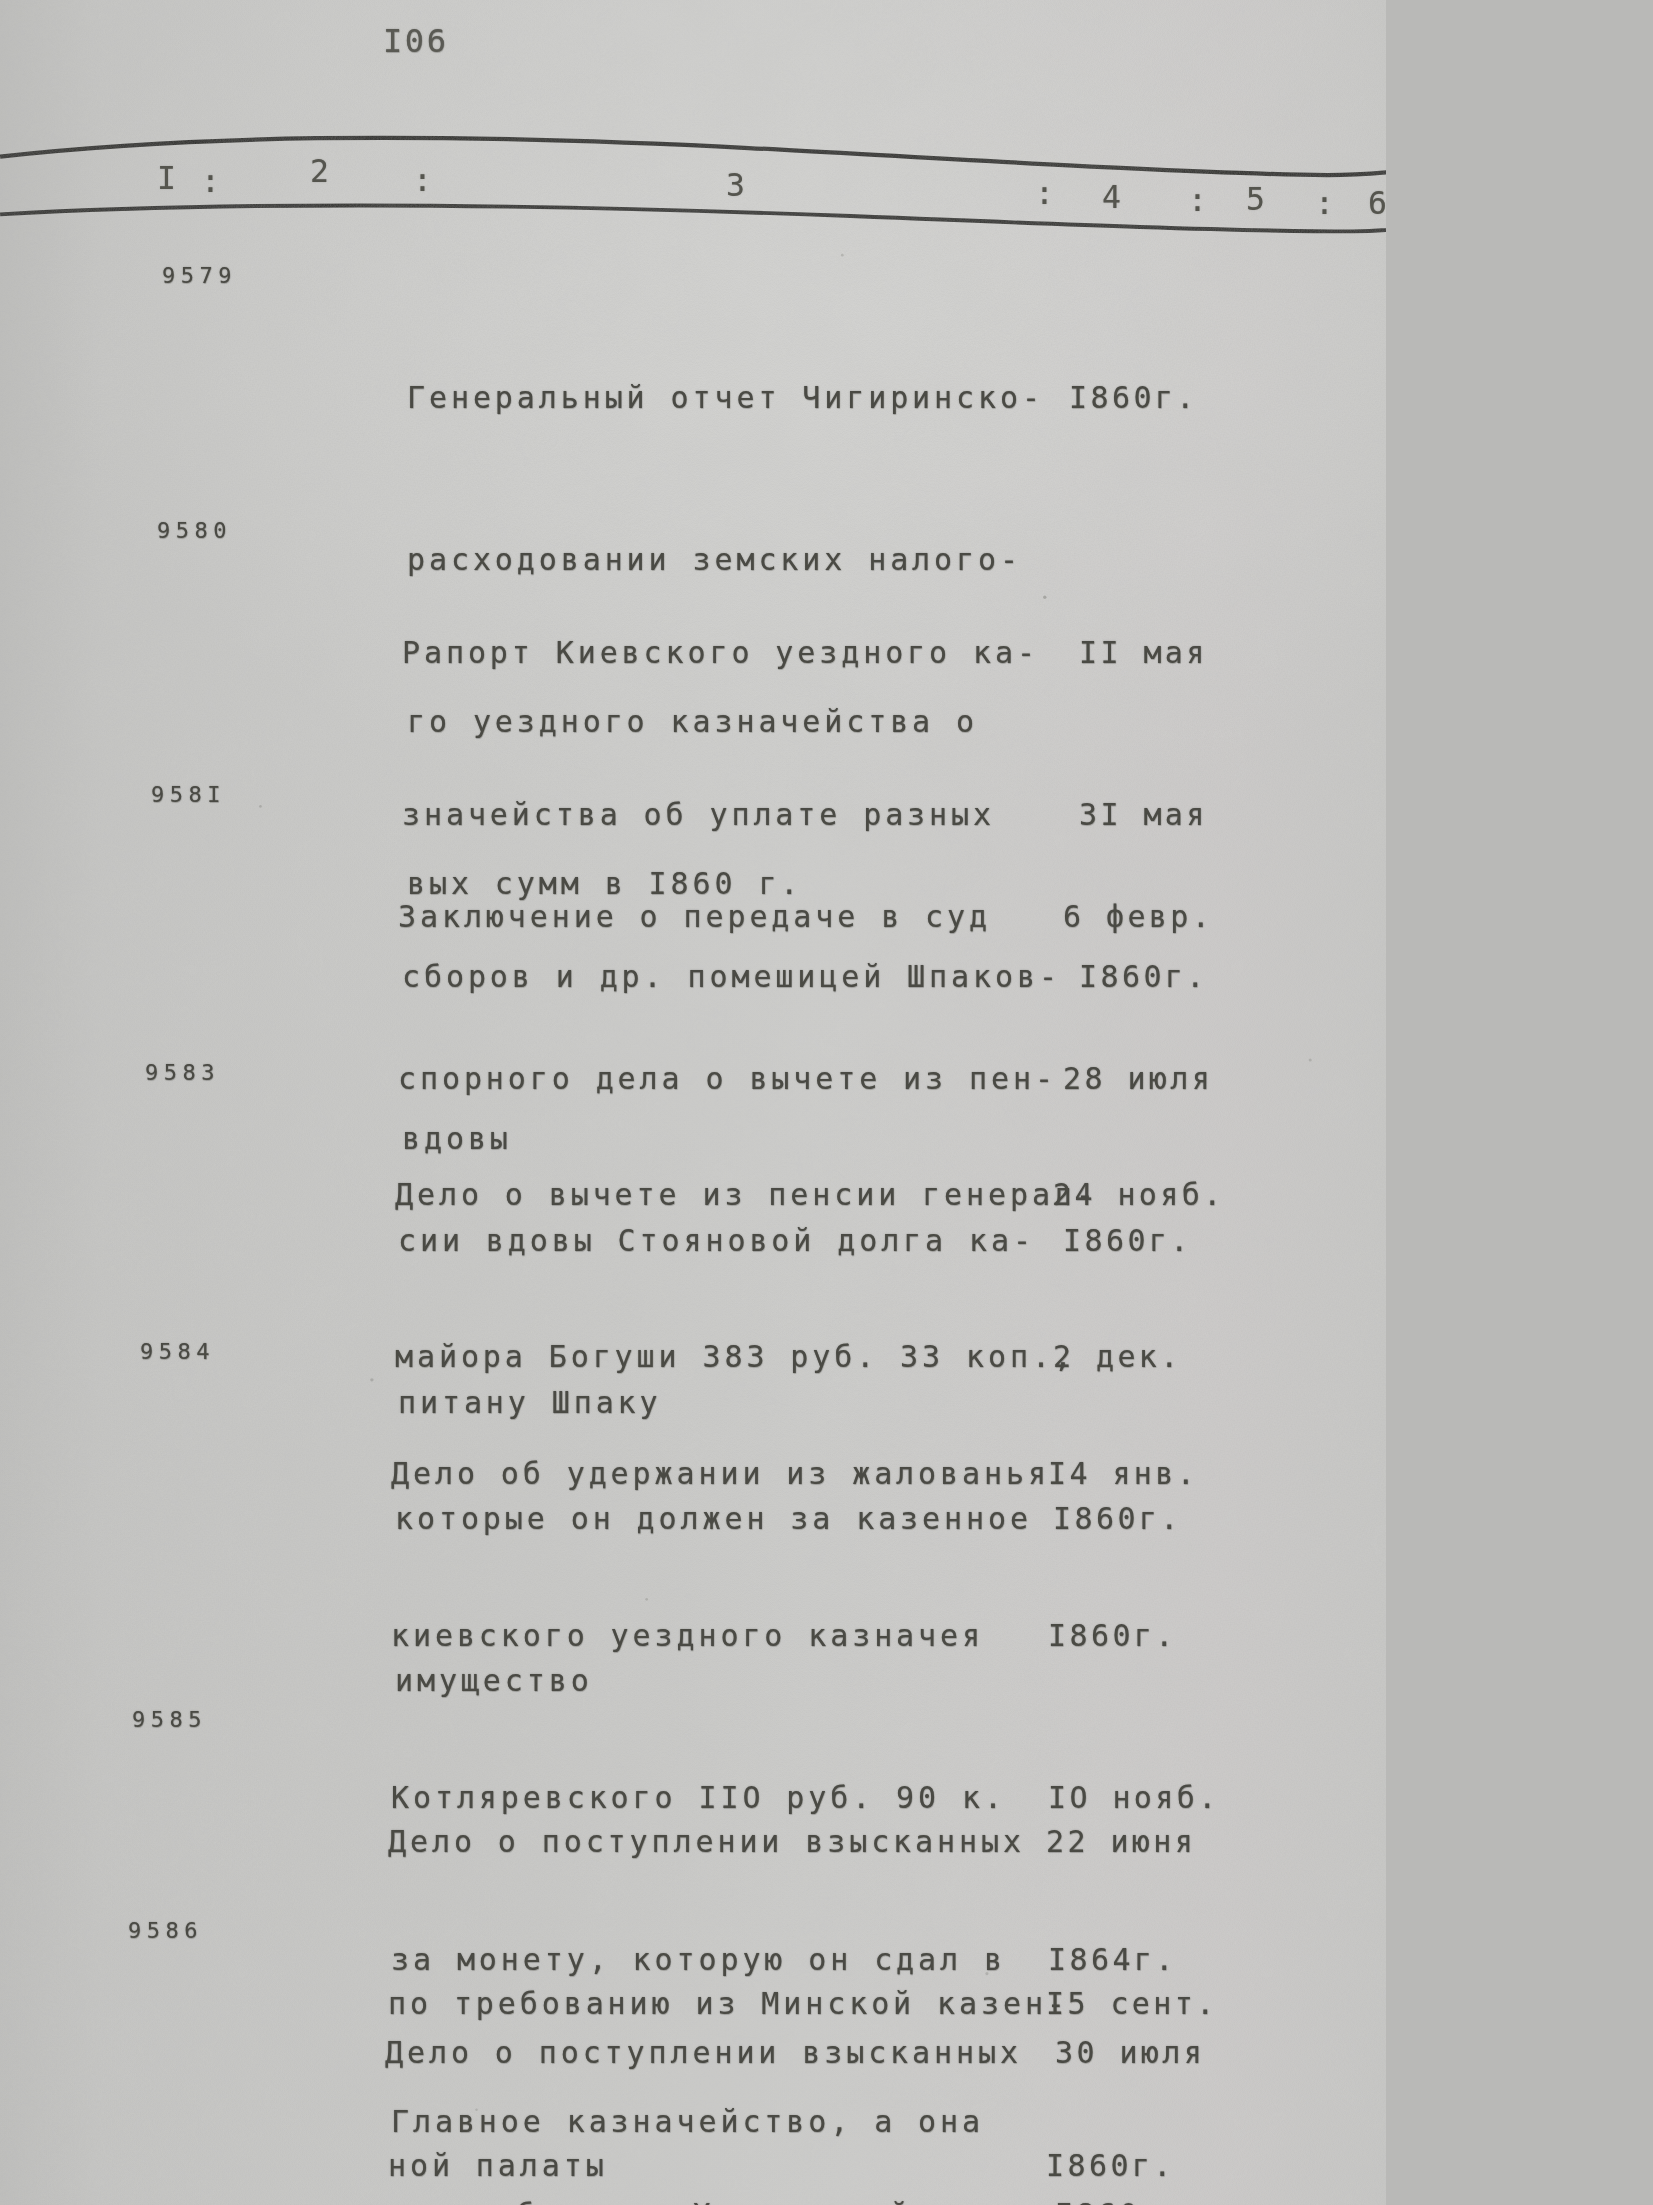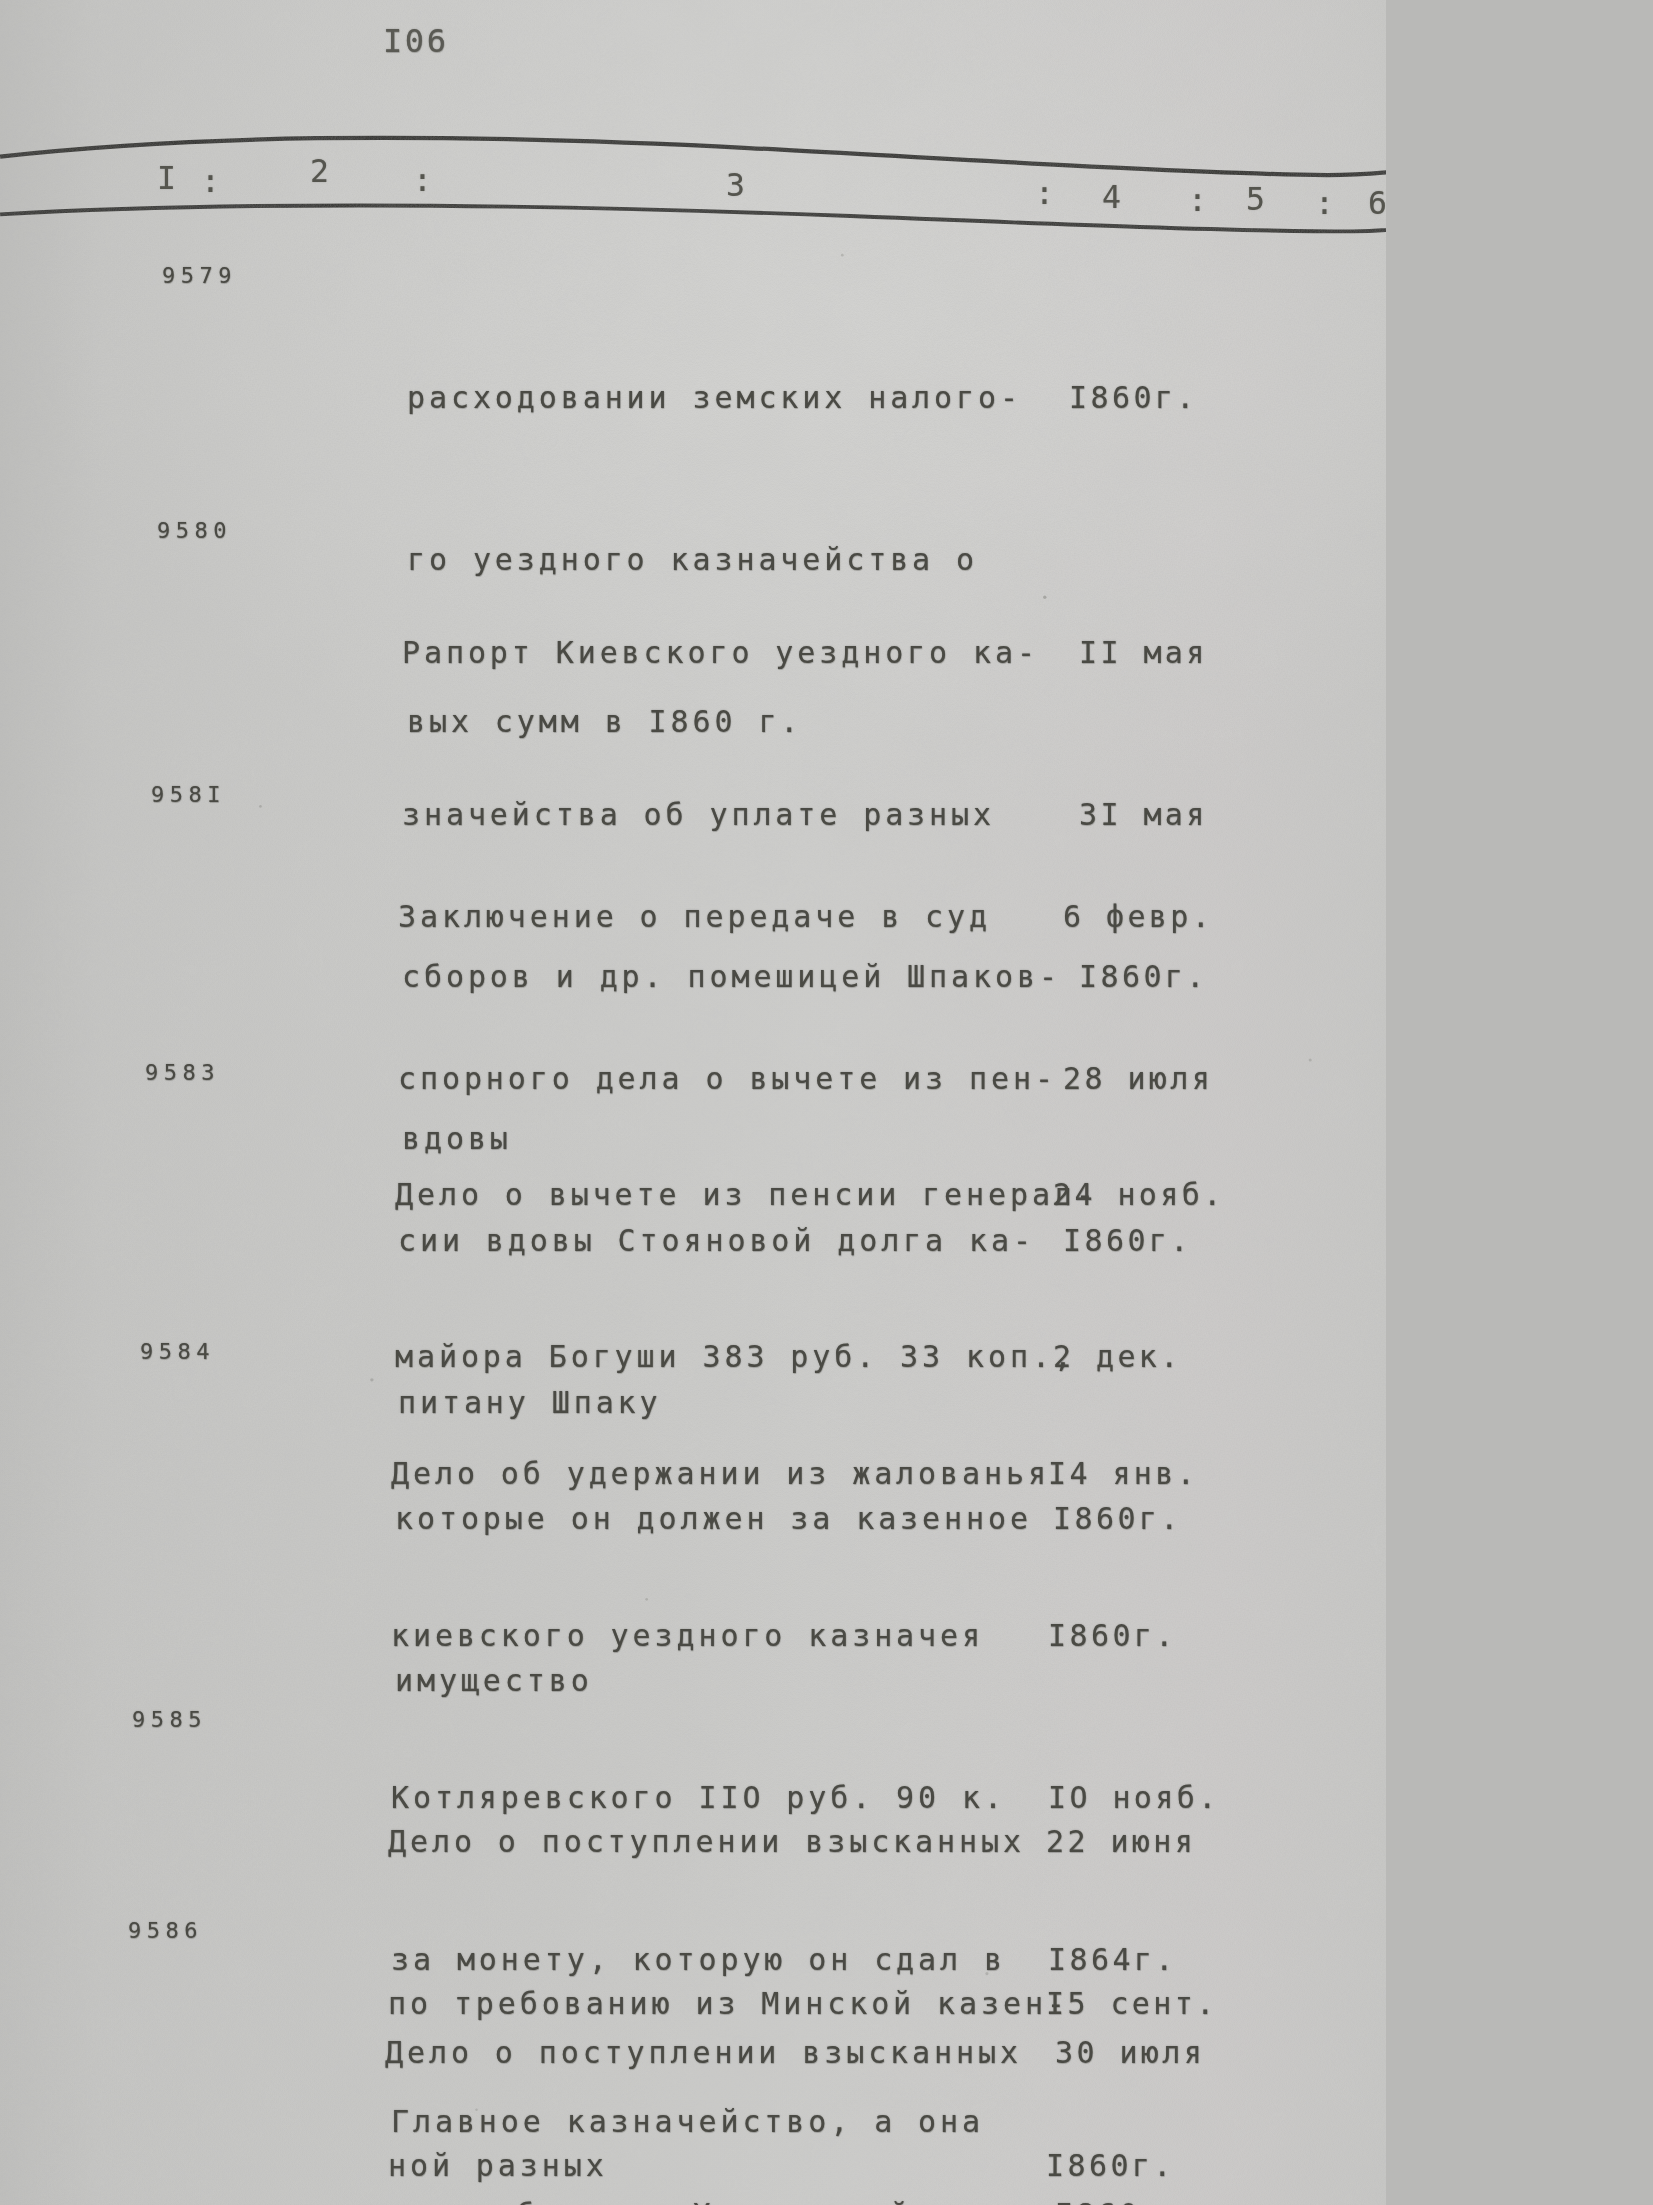--- a/index.html
+++ b/index.html
@@ -106,20 +106,21 @@
   <div class="tw col-head" style="left:1035px;top:175px;">:</div>
   <div class="tw col-head" style="left:1102px;top:179px;">4</div>
   <div class="tw col-head" style="left:1188px;top:182px;">:</div>
   <div class="tw col-head" style="left:1246px;top:181px;">5</div>
   <div class="tw col-head" style="left:1315px;top:185px;">:</div>
   <div class="tw col-head" style="left:1368px;top:185px;">6</div>
 
   <div class="entry" style="top:263px;">
     <div class="tw num" style="left:162px;">9579</div>
     <div class="tw desc" style="left:407px;">
+      <div class="tl">Генеральный отчет Чигиринско-</div>
       <div class="tl">расходовании земских налого-</div>
       <div class="tl">го уездного казначейства о</div>
       <div class="tl">вых сумм в I860 г.</div>
     </div>
     <div class="tw dates" style="left:1069px;">
       <div class="tl">I860г.</div>
     </div>
   </div>
 
   <div class="entry" style="top:518px;">
@@ -183,21 +184,21 @@
       <div class="tl">IO нояб.</div>
       <div class="tl">I864г.</div>
     </div>
   </div>
 
   <div class="entry" style="top:1707px;">
     <div class="tw num" style="left:132px;">9585</div>
     <div class="tw desc" style="left:388px;">
       <div class="tl">Дело о поступлении взысканных</div>
       <div class="tl">по требованию из Минской казен-</div>
-      <div class="tl">ной разных</div>
+      <div class="tl">ной палаты</div>
     </div>
     <div class="tw dates" style="left:1046px;">
       <div class="tl">22 июня</div>
       <div class="tl">I5 сент.</div>
       <div class="tl">I860г.</div>
     </div>
   </div>
 
   <div class="entry" style="top:1918px;">
     <div class="tw num" style="left:128px;">9586</div>

